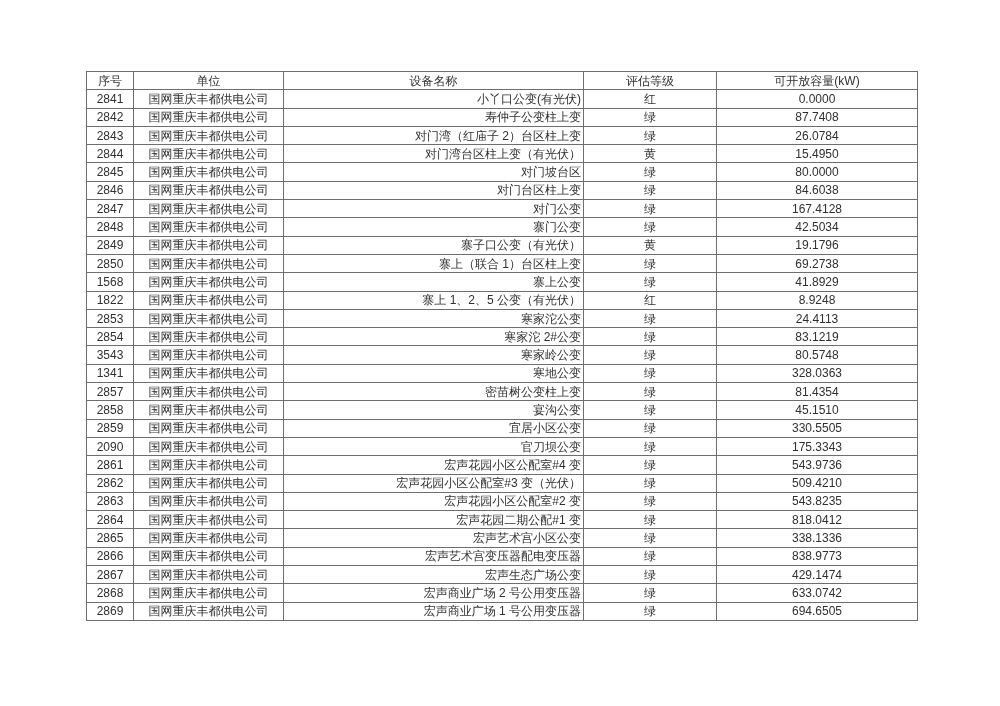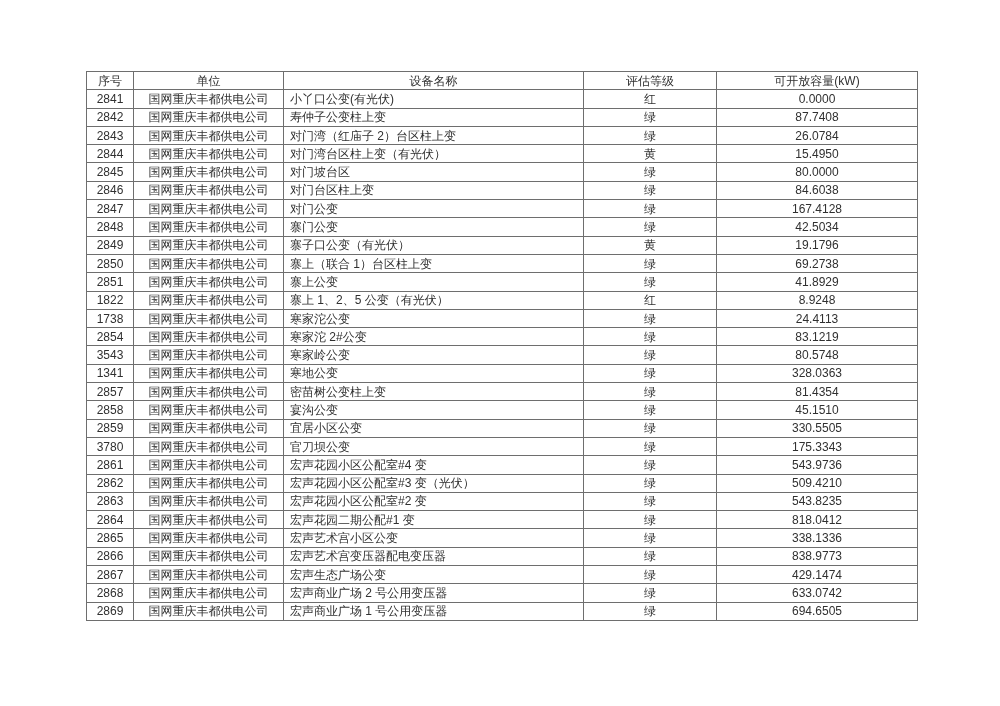--- a/index.html
+++ b/index.html
@@ -35,21 +35,21 @@
     height: 18.3px;
     padding: 0 2px;
     text-align: center;
     vertical-align: middle;
     font-weight: normal;
     white-space: nowrap;
     overflow: hidden;
     line-height: 1;
   }
   table.cap-table td.c2 {
-    text-align: left;
+    text-align: right;
     padding-left: 6px;
   }
   col.col-0 { width: 47px; }
   col.col-1 { width: 150px; }
   col.col-2 { width: 300px; }
   col.col-3 { width: 133px; }
   col.col-4 { width: 201px; }
   .footer {
     position: absolute;
     left: 0;
@@ -148,35 +148,35 @@
           <td class="c4">19.1796</td>
         </tr>
         <tr>
           <td class="c0">2850</td>
           <td class="c1">国网重庆丰都供电公司</td>
           <td class="c2">寨上（联合 1）台区柱上变</td>
           <td class="c3">绿</td>
           <td class="c4">69.2738</td>
         </tr>
         <tr>
-          <td class="c0">2851</td>
+          <td class="c0">1568</td>
           <td class="c1">国网重庆丰都供电公司</td>
           <td class="c2">寨上公变</td>
           <td class="c3">绿</td>
           <td class="c4">41.8929</td>
         </tr>
         <tr>
           <td class="c0">1822</td>
           <td class="c1">国网重庆丰都供电公司</td>
           <td class="c2">寨上 1、2、5 公变（有光伏）</td>
           <td class="c3">红</td>
           <td class="c4">8.9248</td>
         </tr>
         <tr>
-          <td class="c0">1738</td>
+          <td class="c0">2853</td>
           <td class="c1">国网重庆丰都供电公司</td>
           <td class="c2">寒家沱公变</td>
           <td class="c3">绿</td>
           <td class="c4">24.4113</td>
         </tr>
         <tr>
           <td class="c0">2854</td>
           <td class="c1">国网重庆丰都供电公司</td>
           <td class="c2">寒家沱 2#公变</td>
           <td class="c3">绿</td>
@@ -211,21 +211,21 @@
           <td class="c4">45.1510</td>
         </tr>
         <tr>
           <td class="c0">2859</td>
           <td class="c1">国网重庆丰都供电公司</td>
           <td class="c2">宜居小区公变</td>
           <td class="c3">绿</td>
           <td class="c4">330.5505</td>
         </tr>
         <tr>
-          <td class="c0">3780</td>
+          <td class="c0">2090</td>
           <td class="c1">国网重庆丰都供电公司</td>
           <td class="c2">官刀坝公变</td>
           <td class="c3">绿</td>
           <td class="c4">175.3343</td>
         </tr>
         <tr>
           <td class="c0">2861</td>
           <td class="c1">国网重庆丰都供电公司</td>
           <td class="c2">宏声花园小区公配室#4 变</td>
           <td class="c3">绿</td>

